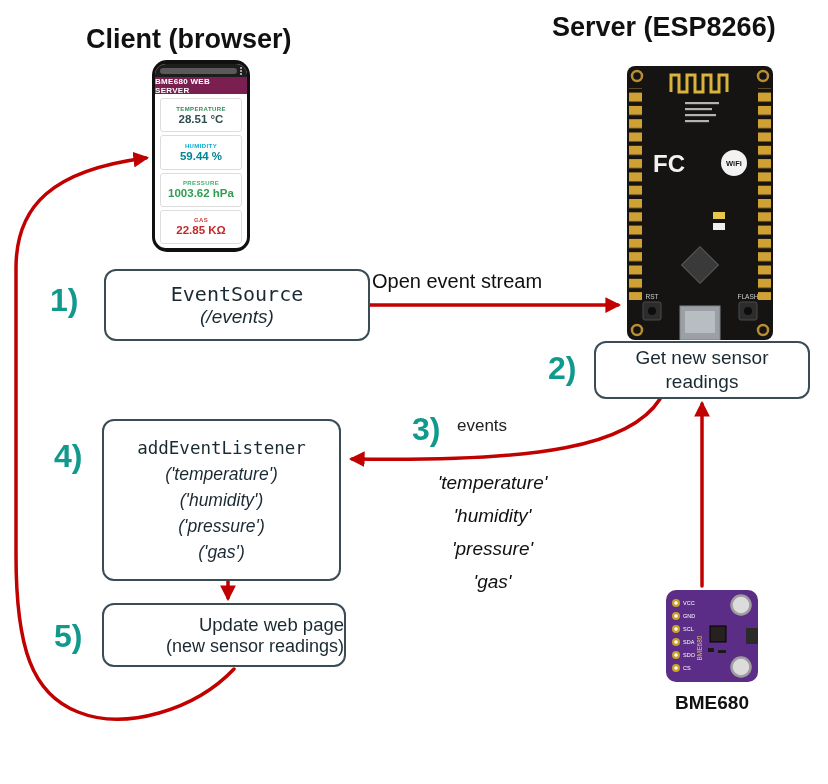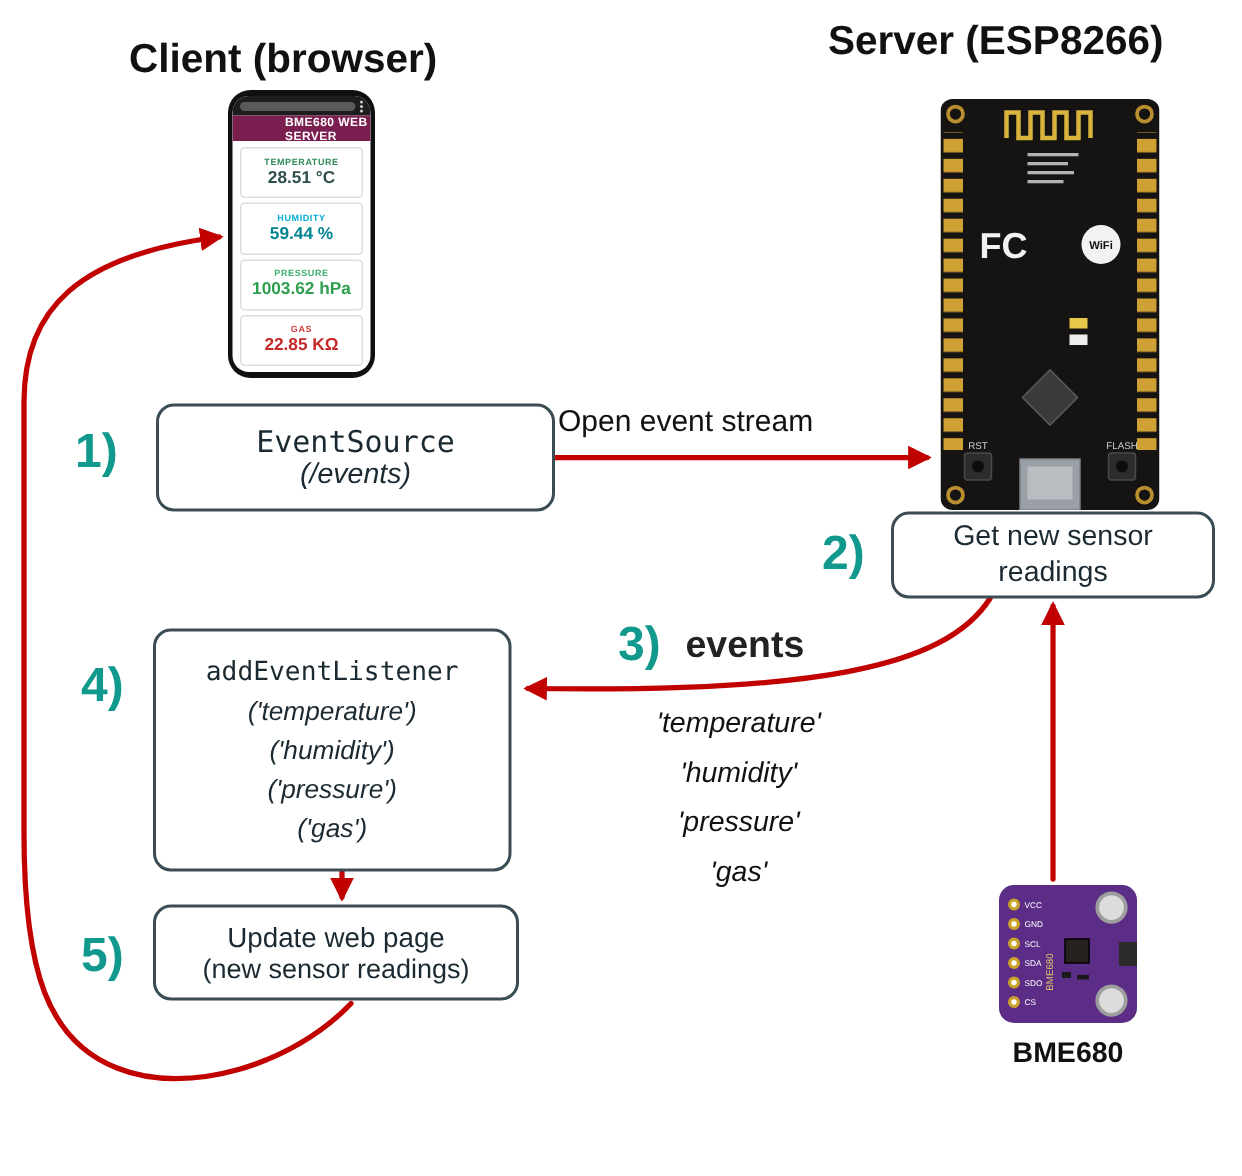--- a/index.html
+++ b/index.html
@@ -26,45 +26,45 @@
   }
   .mono{font-family:"DejaVu Sans Mono",monospace;}
   .ital{font-style:italic;}
   .box1{left:104px;top:269px;width:266px;height:72px;}
   .box1 .mono{font-size:20px;}
   .box1 .ital{font-size:19px;}
   .box2{left:594px;top:341px;width:216px;height:58px;font-size:19px;line-height:24px;padding:0 18px;}
   .box4{left:102px;top:419px;width:239px;height:162px;}
   .box4 .mono{font-size:17.5px;line-height:26px;}
   .box4 .ital{font-size:17.5px;line-height:26px;}
-  .box5{left:102px;top:603px;width:244px;height:64px;}
+  .box5{left:102px;top:603px;width:244px;height:64px;align-items:flex-end;}
   .box5 .l1{font-size:18.5px;}
   .box5 .l2{font-size:18px;}
   
   .open-stream{left:372px;top:270px;font-size:20px;color:#111;}
-  .events-word{left:457px;top:416px;font-size:25px;color:#222;font-weight:700;}
+  .events-word{left:457px;top:416px;font-size:17px;color:#222;font-weight:400;}
   .num1{left:50px;top:282px;}
   .num2{left:548px;top:350px;}
   .num3{left:412px;top:411px;}
   .num4{left:54px;top:438px;}
   .num5{left:54px;top:618px;}
   .events-list{left:390px;top:466px;width:205px;text-align:center;}
   .events-list div{font-style:italic;font-size:19px;line-height:33px;color:#111;}
   .bme-caption{left:652px;top:692px;width:120px;text-align:center;font-weight:800;font-size:19px;color:#111;}
   
   .phone{left:152px;top:60px;width:98px;height:192px;background:#101010;border-radius:15px;
          padding:4px 3px;box-sizing:border-box;}
   .phone-screen{width:100%;height:100%;background:#fff;border-radius:11px;overflow:hidden;
                 display:flex;flex-direction:column;}
   .browser-bar{height:13px;background:#1d1d1d;display:flex;align-items:center;padding:0 5px;gap:3px;flex:0 0 auto;}
   .url-pill{flex:1;height:6px;background:#5a5a5a;border-radius:3px;}
   .menu-dots{width:2px;height:2px;background:#cfcfcf;border-radius:50%;box-shadow:0 -3px 0 #cfcfcf,0 3px 0 #cfcfcf;}
   .app-header{height:17px;background:var(--header-purple,#7a1f4f);color:#fff;font-size:8px;
               font-weight:700;display:flex;align-items:center;justify-content:center;
-              letter-spacing:.3px;flex:0 0 auto;padding-left:35px;}
+              letter-spacing:.3px;flex:0 0 auto;}
   .cards{flex:1;display:flex;flex-direction:column;gap:3px;padding:4px 5px;}
   .card{flex:1;border:1px solid #ddd;border-radius:3px;display:flex;flex-direction:column;
         align-items:center;justify-content:center;gap:1px;}
   .card-label{font-size:6px;font-weight:700;letter-spacing:.4px;}
   .card-value{font-size:11.5px;font-weight:700;}
   
   .esp-board{left:627px;top:66px;}
   .bme-sensor{left:666px;top:590px;}
   svg text{font-family:"Liberation Sans",sans-serif;}
 </style>

